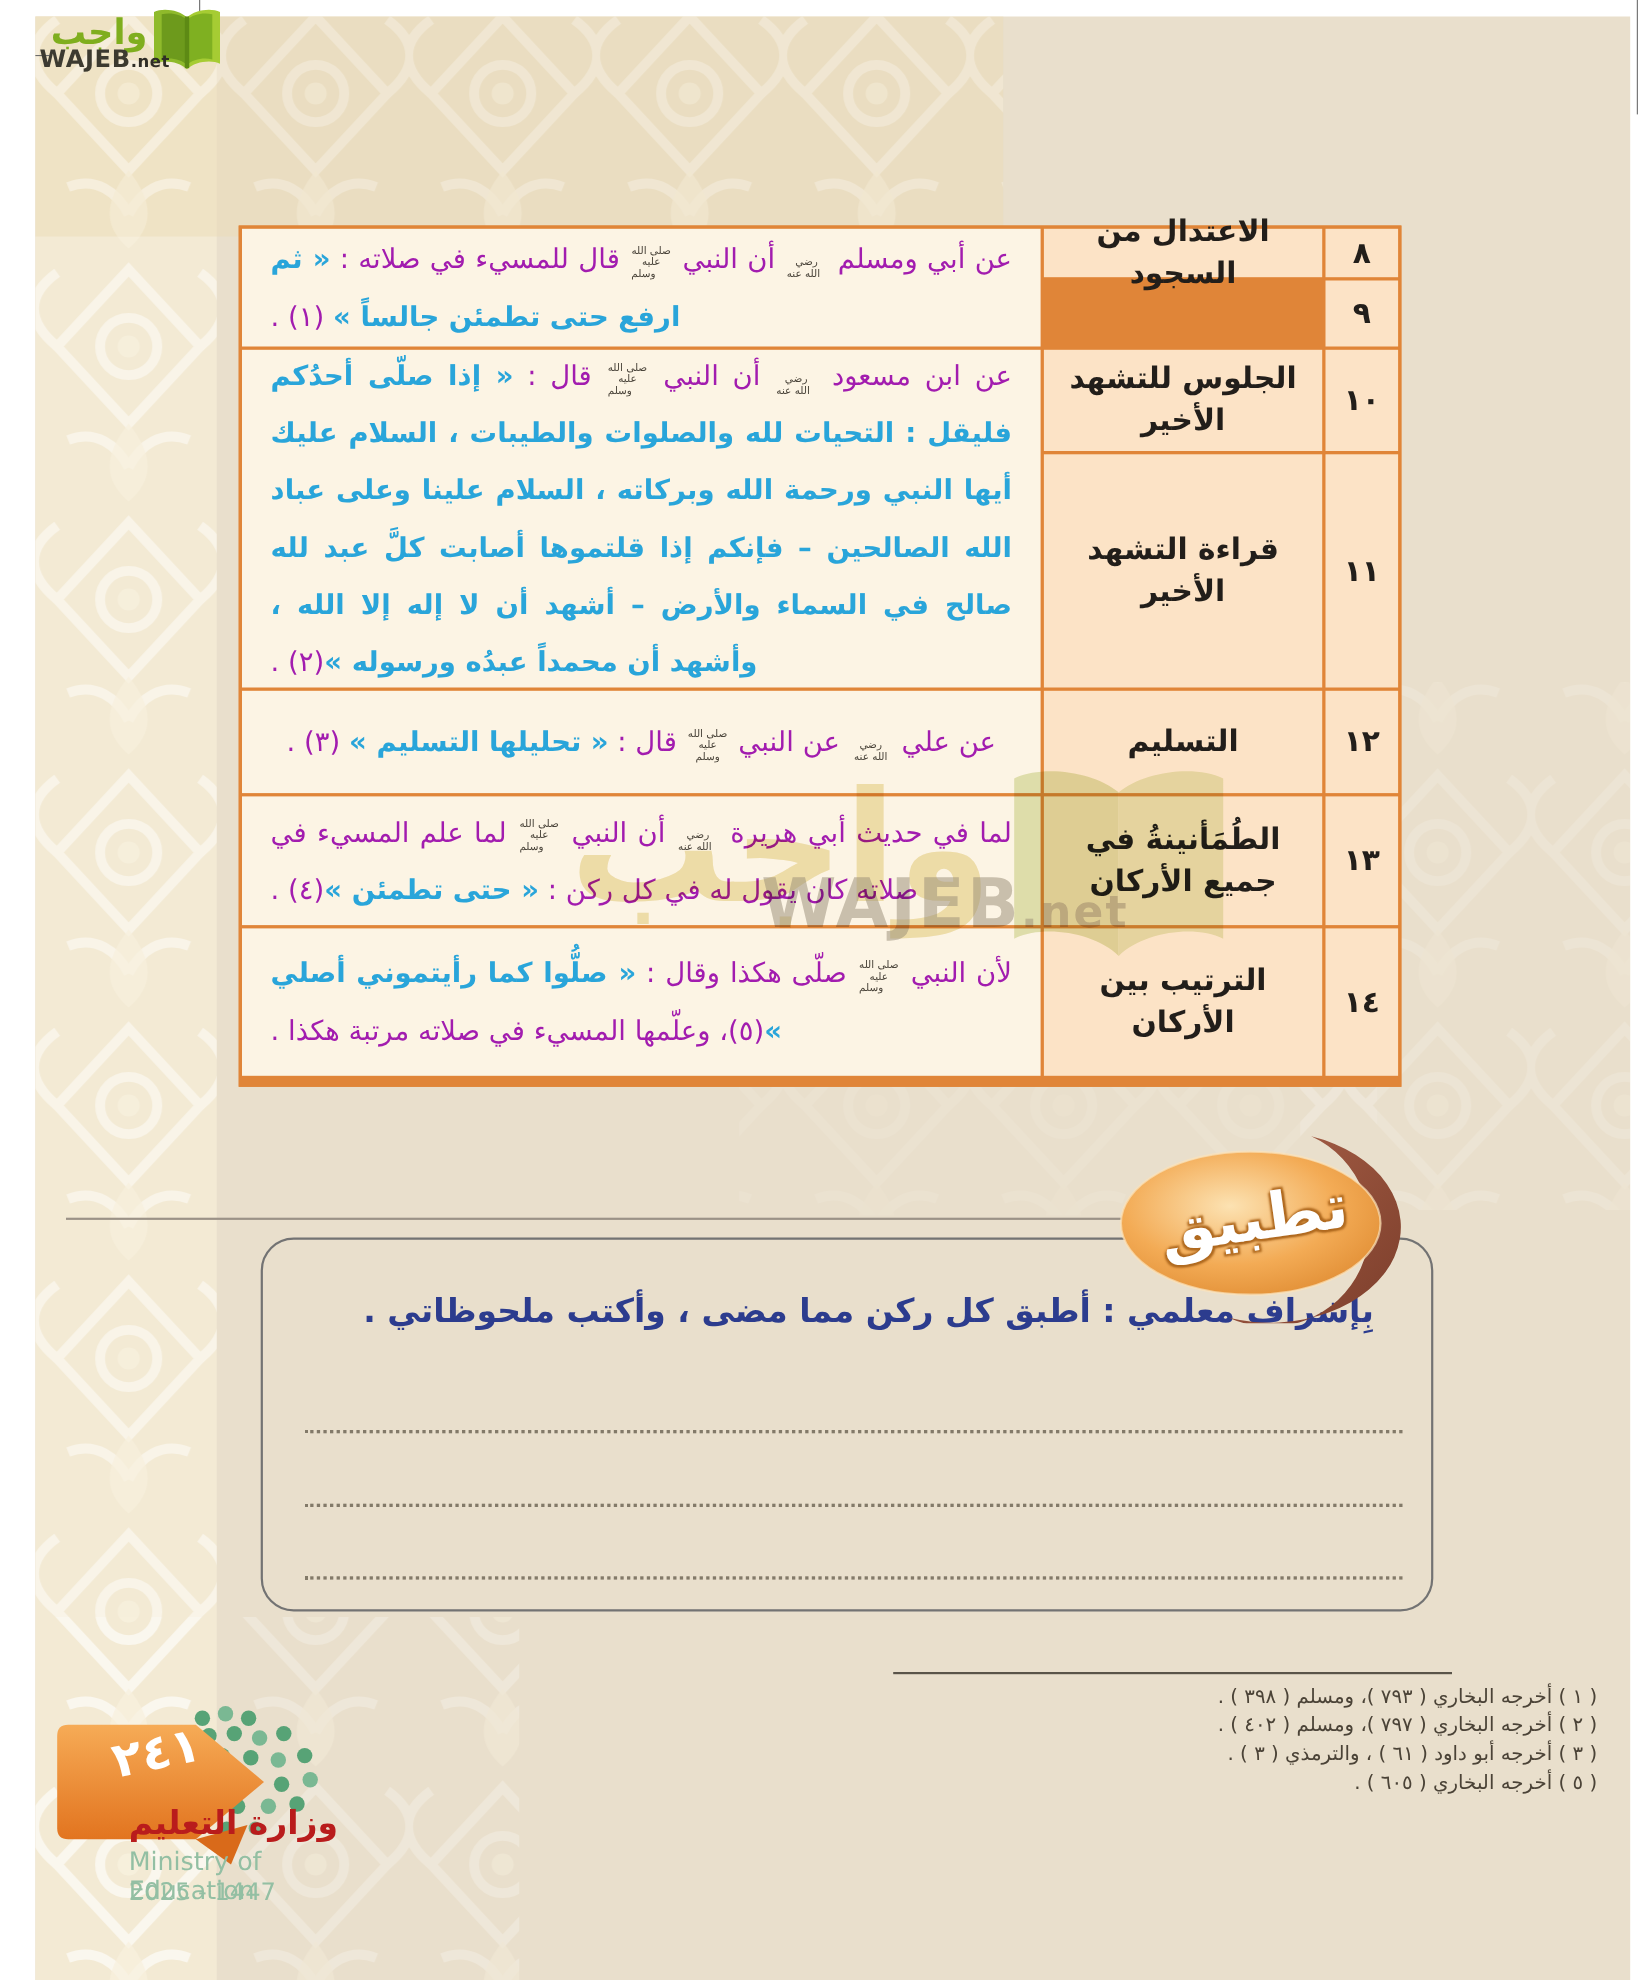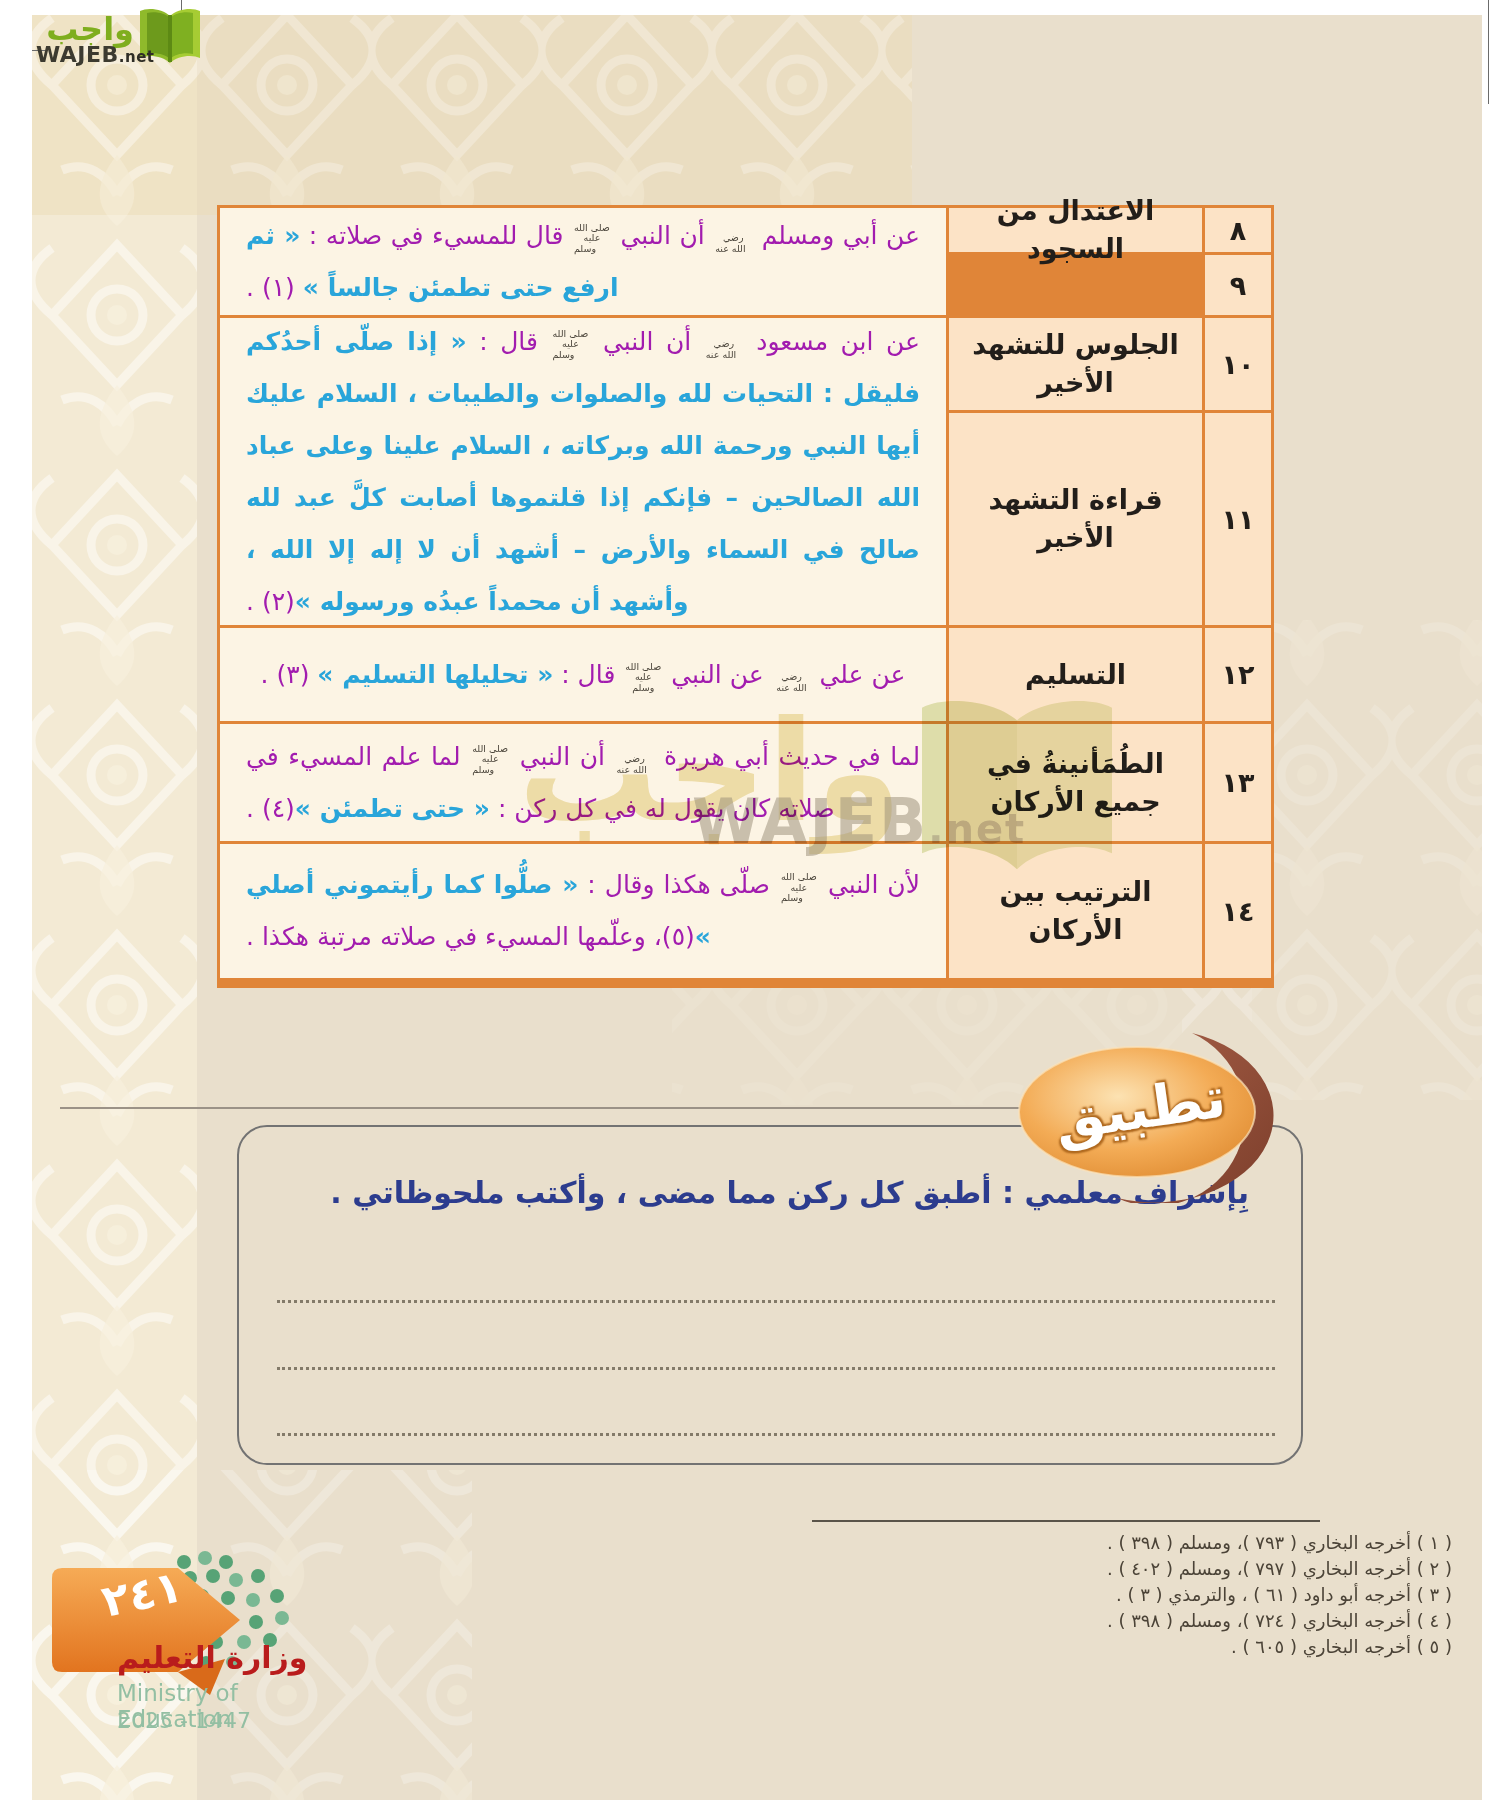--- a/index.html
+++ b/index.html
@@ -187,21 +187,20 @@
     <div class="dotline" style="top:173px;"></div>
     <div class="dotline" style="top:240px;"></div>
     <div class="dotline" style="top:306px;"></div>
   </div>
 
   <div class="fn-rule"></div>
   <div class="footnotes">
     <div>( ١ ) أخرجه البخاري ( ٧٩٣ )، ومسلم ( ٣٩٨ ) .</div>
     <div>( ٢ ) أخرجه البخاري ( ٧٩٧ )، ومسلم ( ٤٠٢ ) .</div>
     <div>( ٣ ) أخرجه أبو داود ( ٦١ ) ، والترمذي ( ٣ ) .</div>
-    <div>( ٤ ) أخرجه البخاري ( ٧٢٤ )، ومسلم ( ٣٩٨ ) .</div>
     <div>( ٥ ) أخرجه البخاري ( ٦٠٥ ) .</div>
   </div>
 
   <div class="moe">
     <svg width="320" height="250" viewBox="0 0 320 250" style="position:absolute;left:0;top:0;">
       <g fill="#57a376">
         <circle cx="152" cy="22" r="7"></circle>
           <circle cx="173" cy="18" r="7" fill="#7ab893"></circle>
           <circle cx="194" cy="22" r="7"></circle>
         <circle cx="135" cy="40" r="7" fill="#7ab893"></circle>

